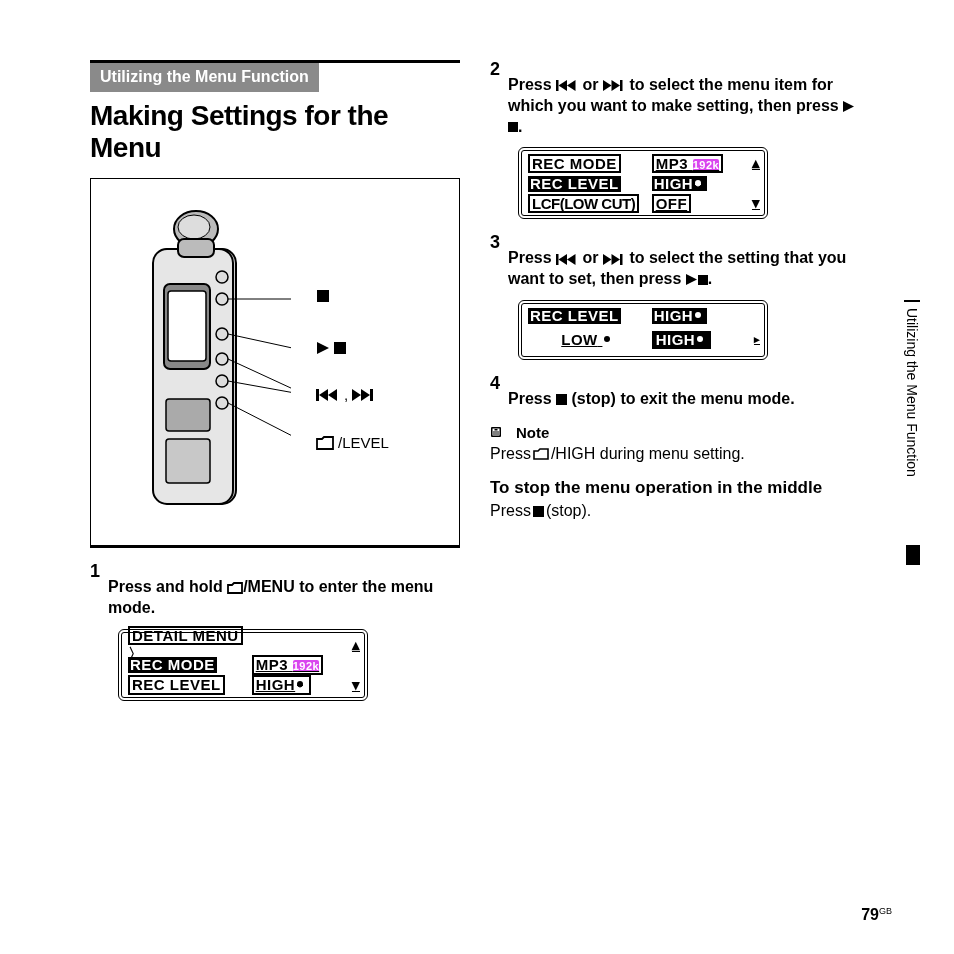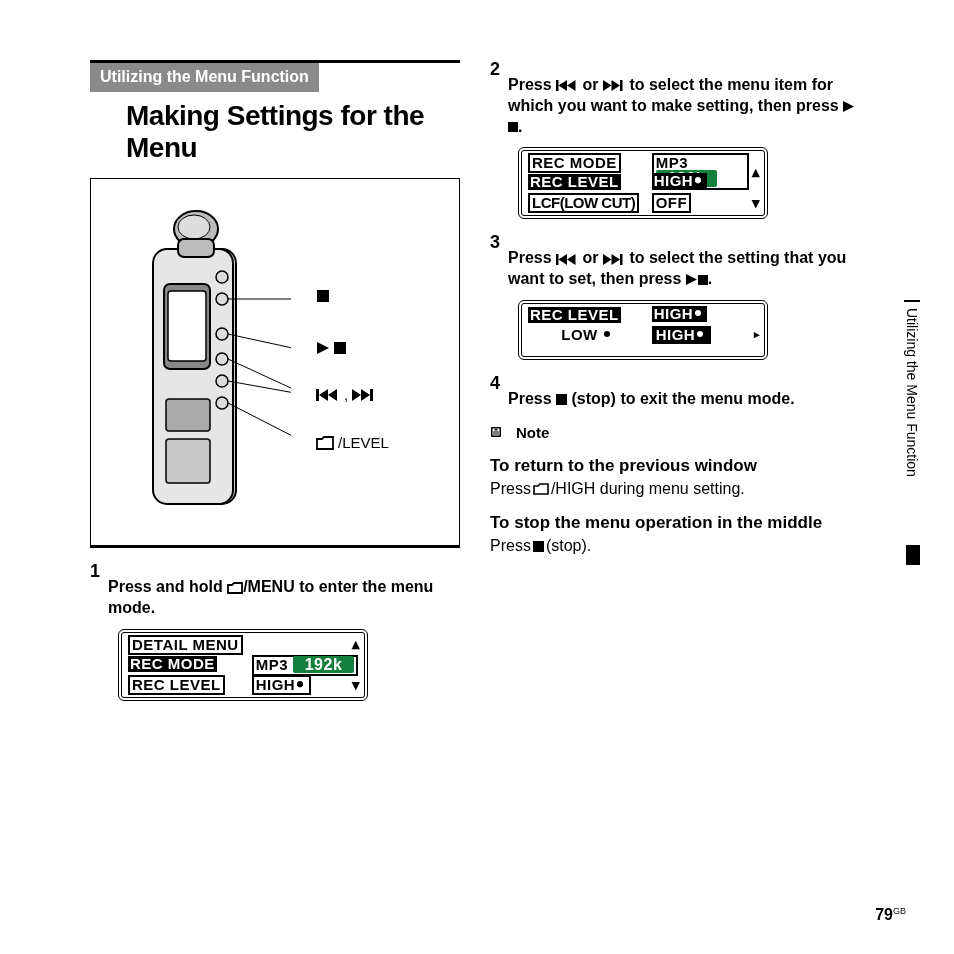--- a/index.html
+++ b/index.html
@@ -3,43 +3,43 @@
 <meta charset="utf-8">
 <style>
   * { box-sizing: border-box; margin: 0; padding: 0; }
   body { width: 954px; height: 954px; background: #fff; font-family: Arial, Helvetica, sans-serif; color: #000; position: relative; }
   .page { padding: 60px 60px 30px 90px; display: flex; gap: 30px; position: relative; }
   .col { flex: 1; }
   .col-left { flex: 0 0 370px; }
   .col-right { flex: 1; padding-right: 30px; }
   .section-bar { border-top: 3px solid #000; }
   .section-label { display: inline-block; background: #8a8a8a; color: #fff; font-weight: bold; font-size: 16px; padding: 5px 10px 6px 10px; }
-  h1 { font-size: 28px; font-weight: 900; margin-top: 8px; line-height: 1.15; letter-spacing: -0.5px; margin-left: 36px; }
+  h1 { font-size: 28px; font-weight: 900; margin-top: 8px; line-height: 1.15; letter-spacing: -0.5px; }
   .diagram-box { border: 1px solid #000; border-bottom: 3px solid #000; margin-top: 14px; width: 100%; height: 370px; position: relative; }
   .device { position: absolute; left: 45px; top: 20px; }
   .callout { position: absolute; font-size: 15px; display: flex; align-items: center; gap: 4px; }
   .step { display: flex; gap: 8px; margin-top: 14px; font-size: 16px; }
   .step-num { font-weight: 900; font-size: 18px; line-height: 1.1; }
   .step-body { flex: 1; }
   .step-bold { font-weight: 700; line-height: 1.3; margin-top: 15px; }
   .step-plain { font-weight: 400; margin-top: 8px; line-height: 1.35; }
   .lcd { border: 4px double #000; border-radius: 6px; width: 250px; margin: 10px 0 4px 28px; padding: 2px 4px; font-family: Arial, sans-serif; font-size: 15px; font-weight: 600; letter-spacing: 0.5px; }
-  .lcd-row { display: flex; align-items: flex-start; height: 20px; }
+  .lcd-row { display: flex; align-items: center; height: 20px; text-decoration: underline; }
   .lcd-cell-l { flex: 0 0 52%; padding-left: 2px; }
   .lcd-cell-r { flex: 1; padding-left: 4px; display:flex; align-items:center; gap:3px;}
   .boxed { border: 2px solid #000; display: inline-block; padding: 0 2px; line-height: 1.05; }
   .inv { background: #000; color: #fff; display: inline-block; padding: 0 2px; line-height: 1.05; }
-  .inv-box { background:#15803d; color:#fff; padding:0 12px; font-size:16px; font-weight:700; border-radius:2px; }
+  .inv-box { background:#d946ef; color:#fff; padding:0 0; font-size:11px; font-weight:700; border-radius:2px; }
   .note-hd { font-weight: 700; font-size: 15px; margin-top: 14px; display:flex; align-items:center; gap:14px;}
   .note-body { font-size: 14.5px; line-height: 1.35; margin-top: 2px; }
   .sub-hd { font-weight: 700; font-size: 17px; margin-top: 14px; line-height:1.25;}
   .sub-body { font-size: 16px; margin-top: 4px; display:flex; align-items:center; flex-wrap:wrap; gap:2px;}
   .side-tab { position: absolute; right: 34px; top: 300px; writing-mode: vertical-rl; font-size: 14px; border-top: 2px solid #000; padding-top: 6px; height: 240px; }
   .side-block { position:absolute; right:34px; top:545px; width:14px; height:20px; background:#000;}
-  .pagenum { position: absolute; right: 48px; bottom: 30px; font-weight: 900; font-size: 16px; text-align: center; }
+  .pagenum { position: absolute; right: 62px; bottom: 30px; font-weight: 900; font-size: 16px; text-align: center; }
   .pagenum sup { font-size: 9px; font-weight:400; }
   svg.icon { vertical-align: middle; }
 </style>
 </head>
 <body>
 
 <div class="page">
   <div class="col col-left">
     <div class="section-bar">
       <span class="section-label">Utilizing the Menu Function</span>
@@ -267,21 +267,20 @@
       <svg width="12" height="12">
           <rect x="1" y="1" width="10" height="10" rx="1" fill="#000"></rect>
           <rect x="2.5" y="2.5" width="7" height="7" fill="#fff"></rect>
           <rect x="4.5" y="3" width="3" height="1.5" fill="#000"></rect>
           <rect x="3" y="5.5" width="6" height="1" fill="#000"></rect>
           <rect x="3" y="7.5" width="6" height="1" fill="#000"></rect>
         </svg>
       <span>Note</span>
     </div>
 
-    <div class="sub-hd">To return to the previous window</div>
     <div class="sub-body">
       <span>Press </span>
       <svg class="icon" width="16" height="12">
           <path d="M1 3 L5 3 L7 1 L15 1 L15 11 L1 11 Z" fill="none" stroke="#000" stroke-width="1.6"></path>
         </svg>
         <span>/HIGH during menu setting.</span>
     </div>
 
     <div class="sub-hd">To stop the menu operation in the middle</div>
     <div class="sub-body">

